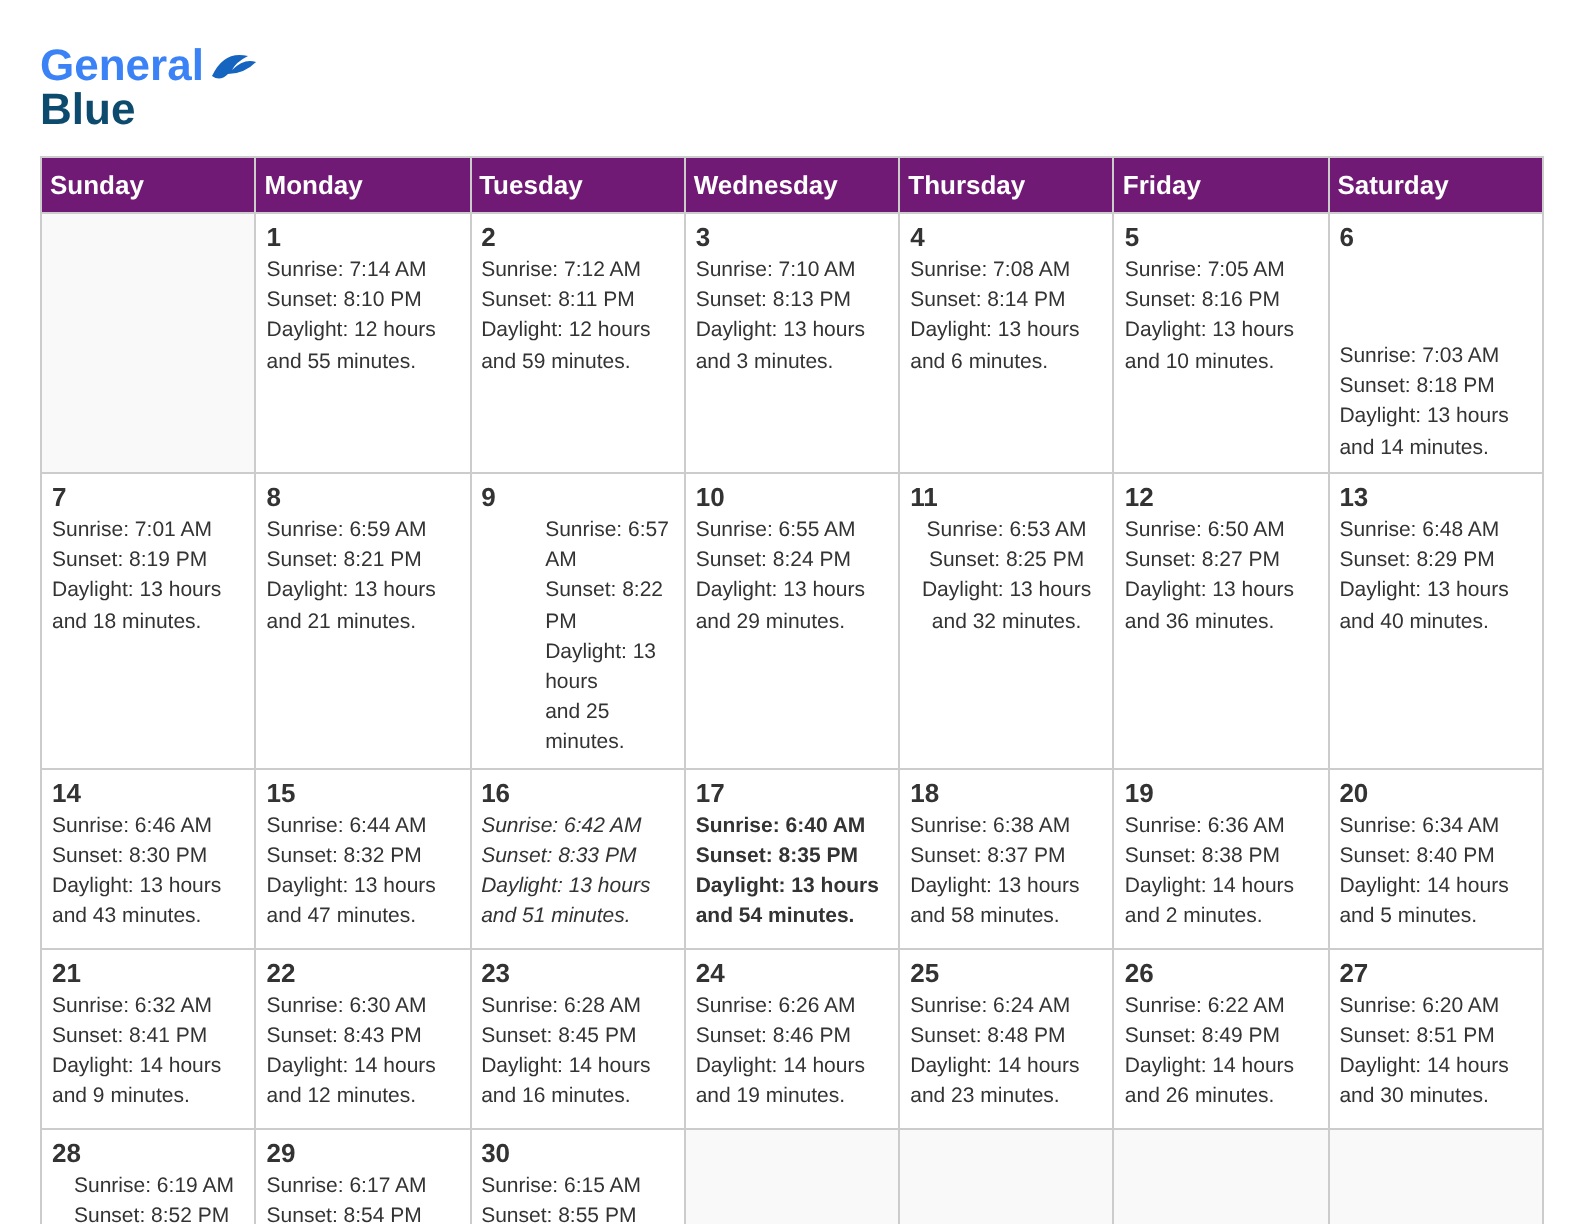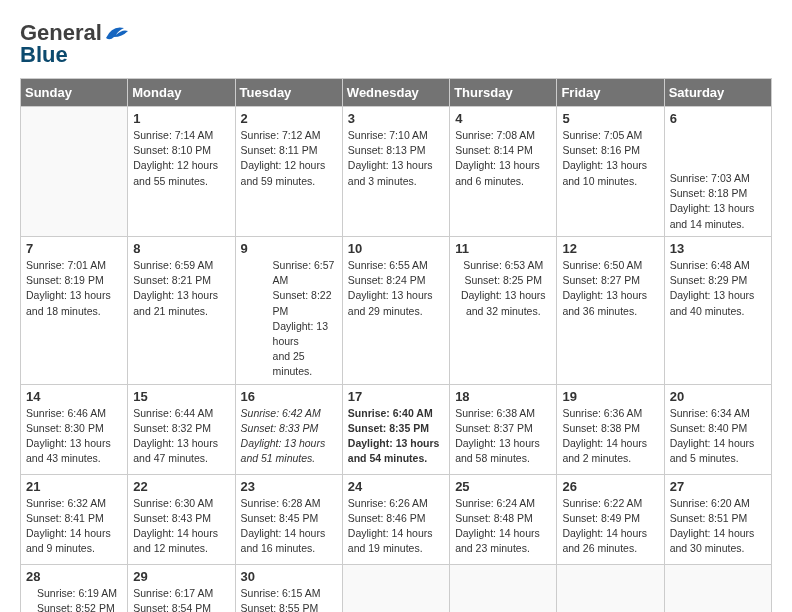--- a/index.html
+++ b/index.html
@@ -33,21 +33,21 @@
     .subtitle {
       font-size: 16px;
       color: #555;
     }
     .calendar {
       width: 100%;
       border-collapse: collapse;
       font-size: 11px;
     }
     .calendar th {
-      background-color: #737373;
+      background-color: #701a75;
       color: #fff;
       padding: 6px 4px;
       text-align: left;
       font-size: 13px;
       font-weight: bold;
       border: 1px solid #ccc;
     }
     .calendar td {
       border: 1px solid #ccc;
       vertical-align: top;
@@ -70,21 +70,21 @@
     .empty-cell {
       background: #f9f9f9;
     }
   </style>
 </head>
 <body>
 
 <div class="header-area">
   <div class="logo">
     <div style="display:flex; align-items:center;">
-      <span style="font-size:22px; font-weight:bold; color:#404040;">General</span>
+      <span style="font-size:22px; font-weight:bold; color:#3b82f6;">General</span>
       <svg width="26" height="20" viewBox="0 0 26 20" style="margin-left:2px;">
         <path d="M2 15 Q8 2 20 5 Q14 8 12 12 Q18 6 24 8 Q18 14 10 14 Q6 18 2 15Z" fill="#1565c0"></path>
       </svg>
     </div>
     <div style="font-size:22px; font-weight:bold; color:#0c4a6e; margin-top:-4px;">Blue</div>
   </div>
   <div class="title-area">
     <div class="month-title"></div>
     <div class="subtitle"></div>
   </div>

